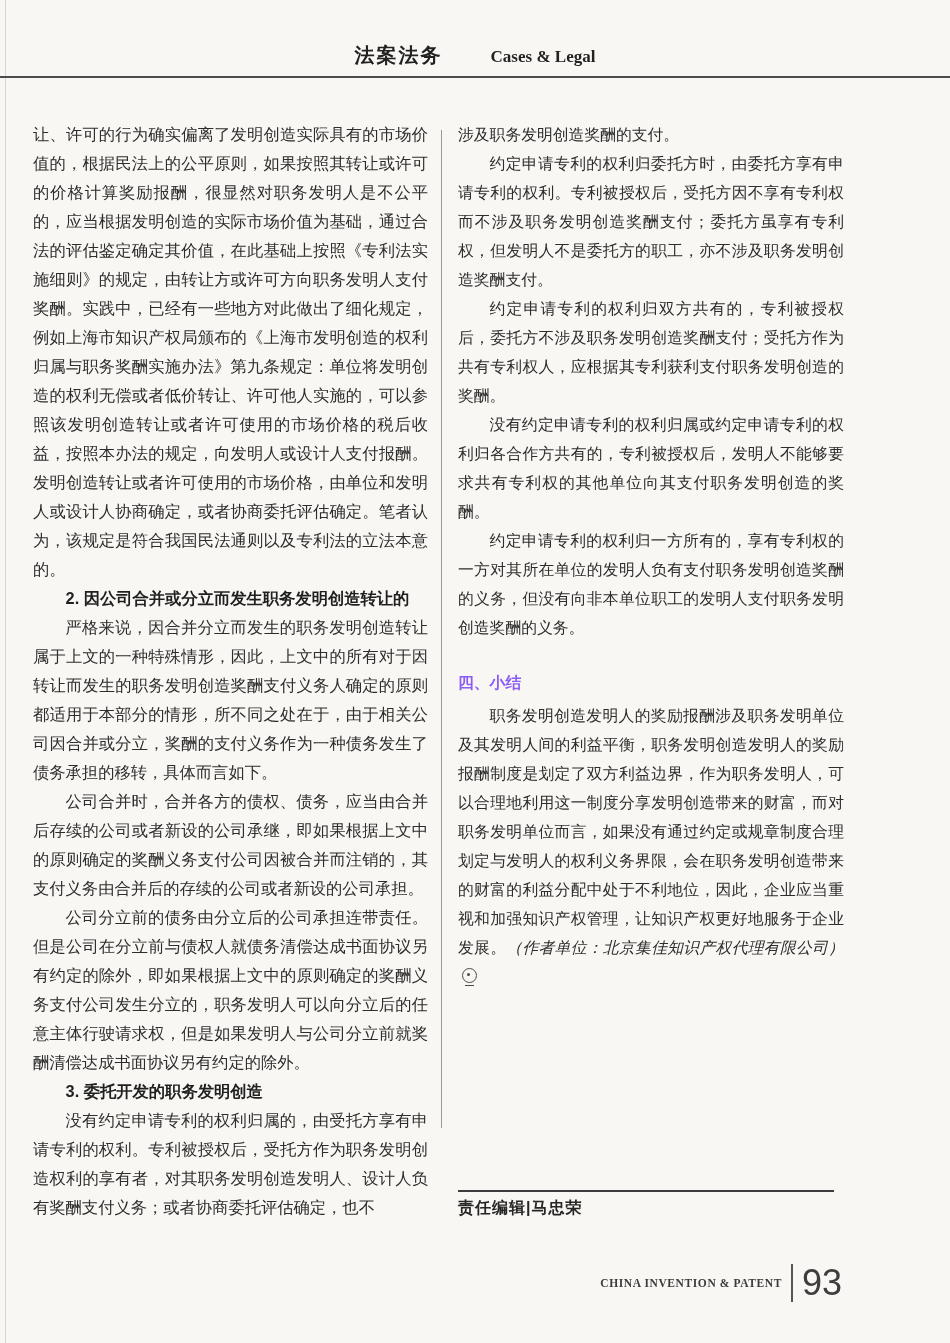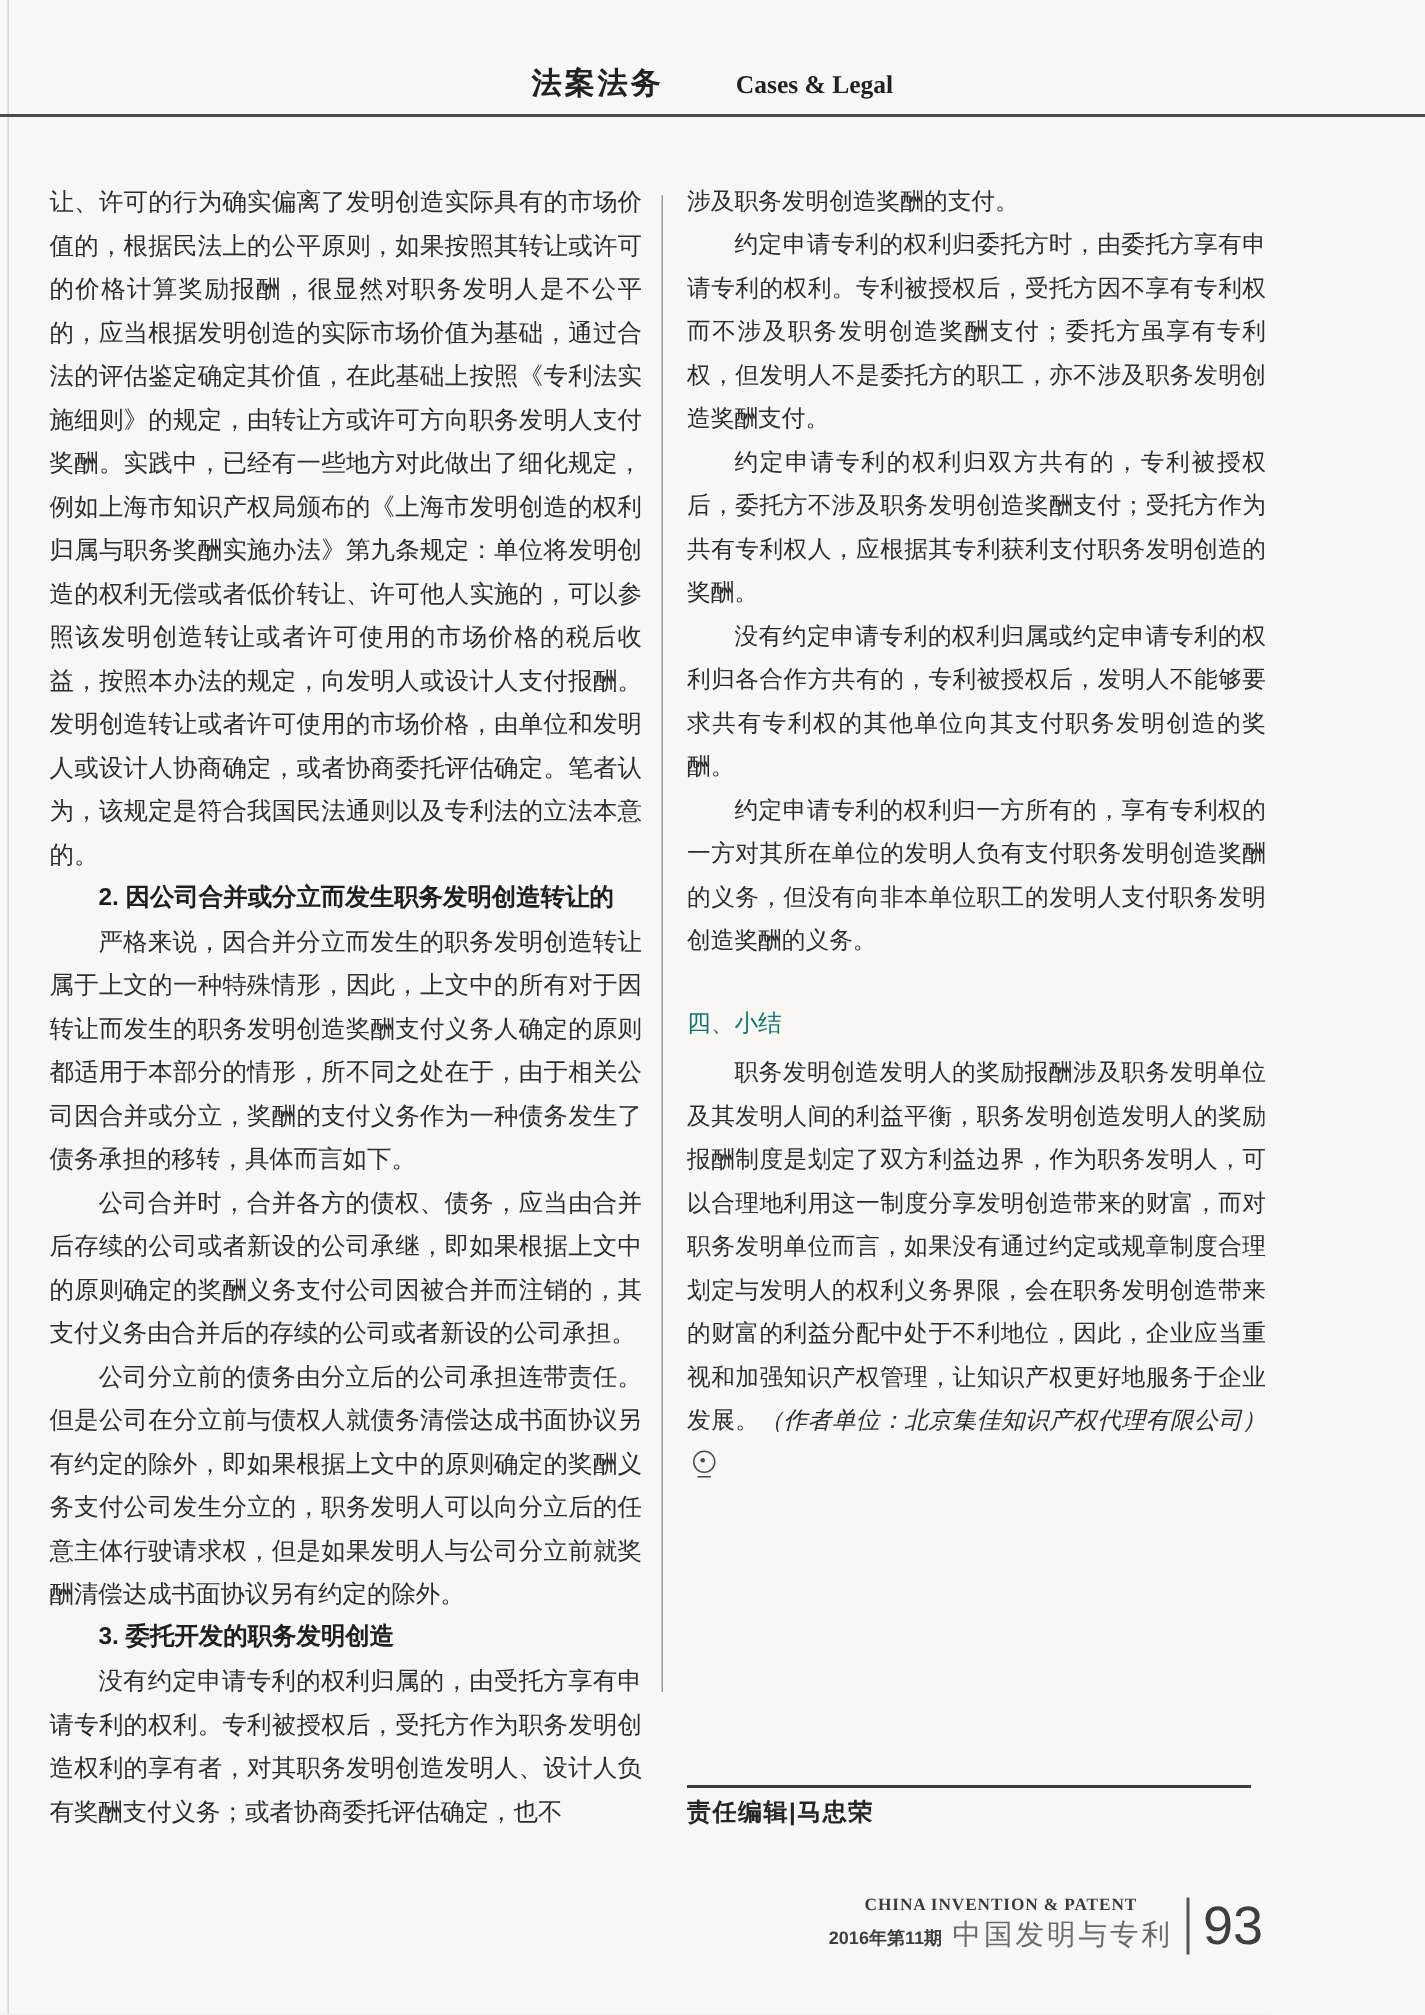--- a/index.html
+++ b/index.html
@@ -18,21 +18,21 @@
   .header .en{font-family:"Liberation Serif","DejaVu Serif",serif;font-weight:700;font-size:17px;color:#222;}
   .header-rule{position:absolute;top:76px;left:0;width:950px;height:2px;background:#4c4c4c;}
 
   
   .col{position:absolute;top:120px;font-size:16.3px;line-height:29px;}
   .col-left{left:33px;width:395px;}
   .col-right{left:458px;width:386px;font-size:15.8px;}
   .col p{margin:0;text-align:justify;text-justify:inter-character;word-break:break-all;}
   .col p.ind{text-indent:2em;}
   .col p.h{font-family:"Liberation Sans","DejaVu Sans",sans-serif;font-weight:700;text-indent:2em;color:#1f1f1f;}
-  .col p.hs{font-family:"Liberation Sans","DejaVu Sans",sans-serif;font-weight:400;color:#0f766e;margin-top:26px;margin-bottom:4px;}
+  .col p.hs{font-family:"Liberation Sans","DejaVu Sans",sans-serif;font-weight:700;color:#8b5cf6;margin-top:26px;margin-bottom:4px;}
   .kai{font-style:italic;font-family:"Liberation Serif","DejaVu Serif",serif;}
   .endmark{
     display:inline-block;width:13px;height:13px;margin-left:4px;vertical-align:-1px;
     border:1.5px solid #4a4a4a;border-radius:50%;position:relative;
   }
   .endmark::after{content:"";position:absolute;left:2px;right:2px;bottom:-4px;height:1.5px;background:#4a4a4a;}
   .endmark::before{content:"";position:absolute;left:4px;top:4px;width:3px;height:3px;background:#4a4a4a;border-radius:50%;}
 
   .column-divider{position:absolute;left:441px;top:130px;width:1px;height:998px;background:#9a9a96;}
 
@@ -87,22 +87,18 @@
       <p class="hs"><span>四、小结</span></p>
       <p class="p ind"><span>职务发明创造发明人的奖励报酬涉及职务发明单位及其发明人间的利益平衡，职务发明创造发明人的奖励报酬制度是划定了双方利益边界，作为职务发明人，可以合理地利用这一制度分享发明创造带来的财富，而对职务发明单位而言，如果没有通过约定或规章制度合理划定与发明人的权利义务界限，会在职务发明创造带来的财富的利益分配中处于不利地位，因此，企业应当重视和加强知识产权管理，让知识产权更好地服务于企业发展。</span><span class="kai">（作者单位：北京集佳知识产权代理有限公司）</span><span class="endmark"></span></p>
     </div>
 
   <div class="editor-rule"></div>
   <div class="editor-credit">责任编辑|马忠荣</div>
 
   <div class="page-footer">
     <div class="pf-left">
       <div class="pf-en">CHINA INVENTION &amp; PATENT</div>
-      <div class="pf-cnrow">
-        <span class="pf-issue">2016年第11期</span>
-        <span class="pf-cn">中国发明与专利</span>
-      </div>
     </div>
     <div class="pf-bar"></div>
     <div class="pf-num">93</div>
   </div>
 
 </div>
 
 </body></html>

